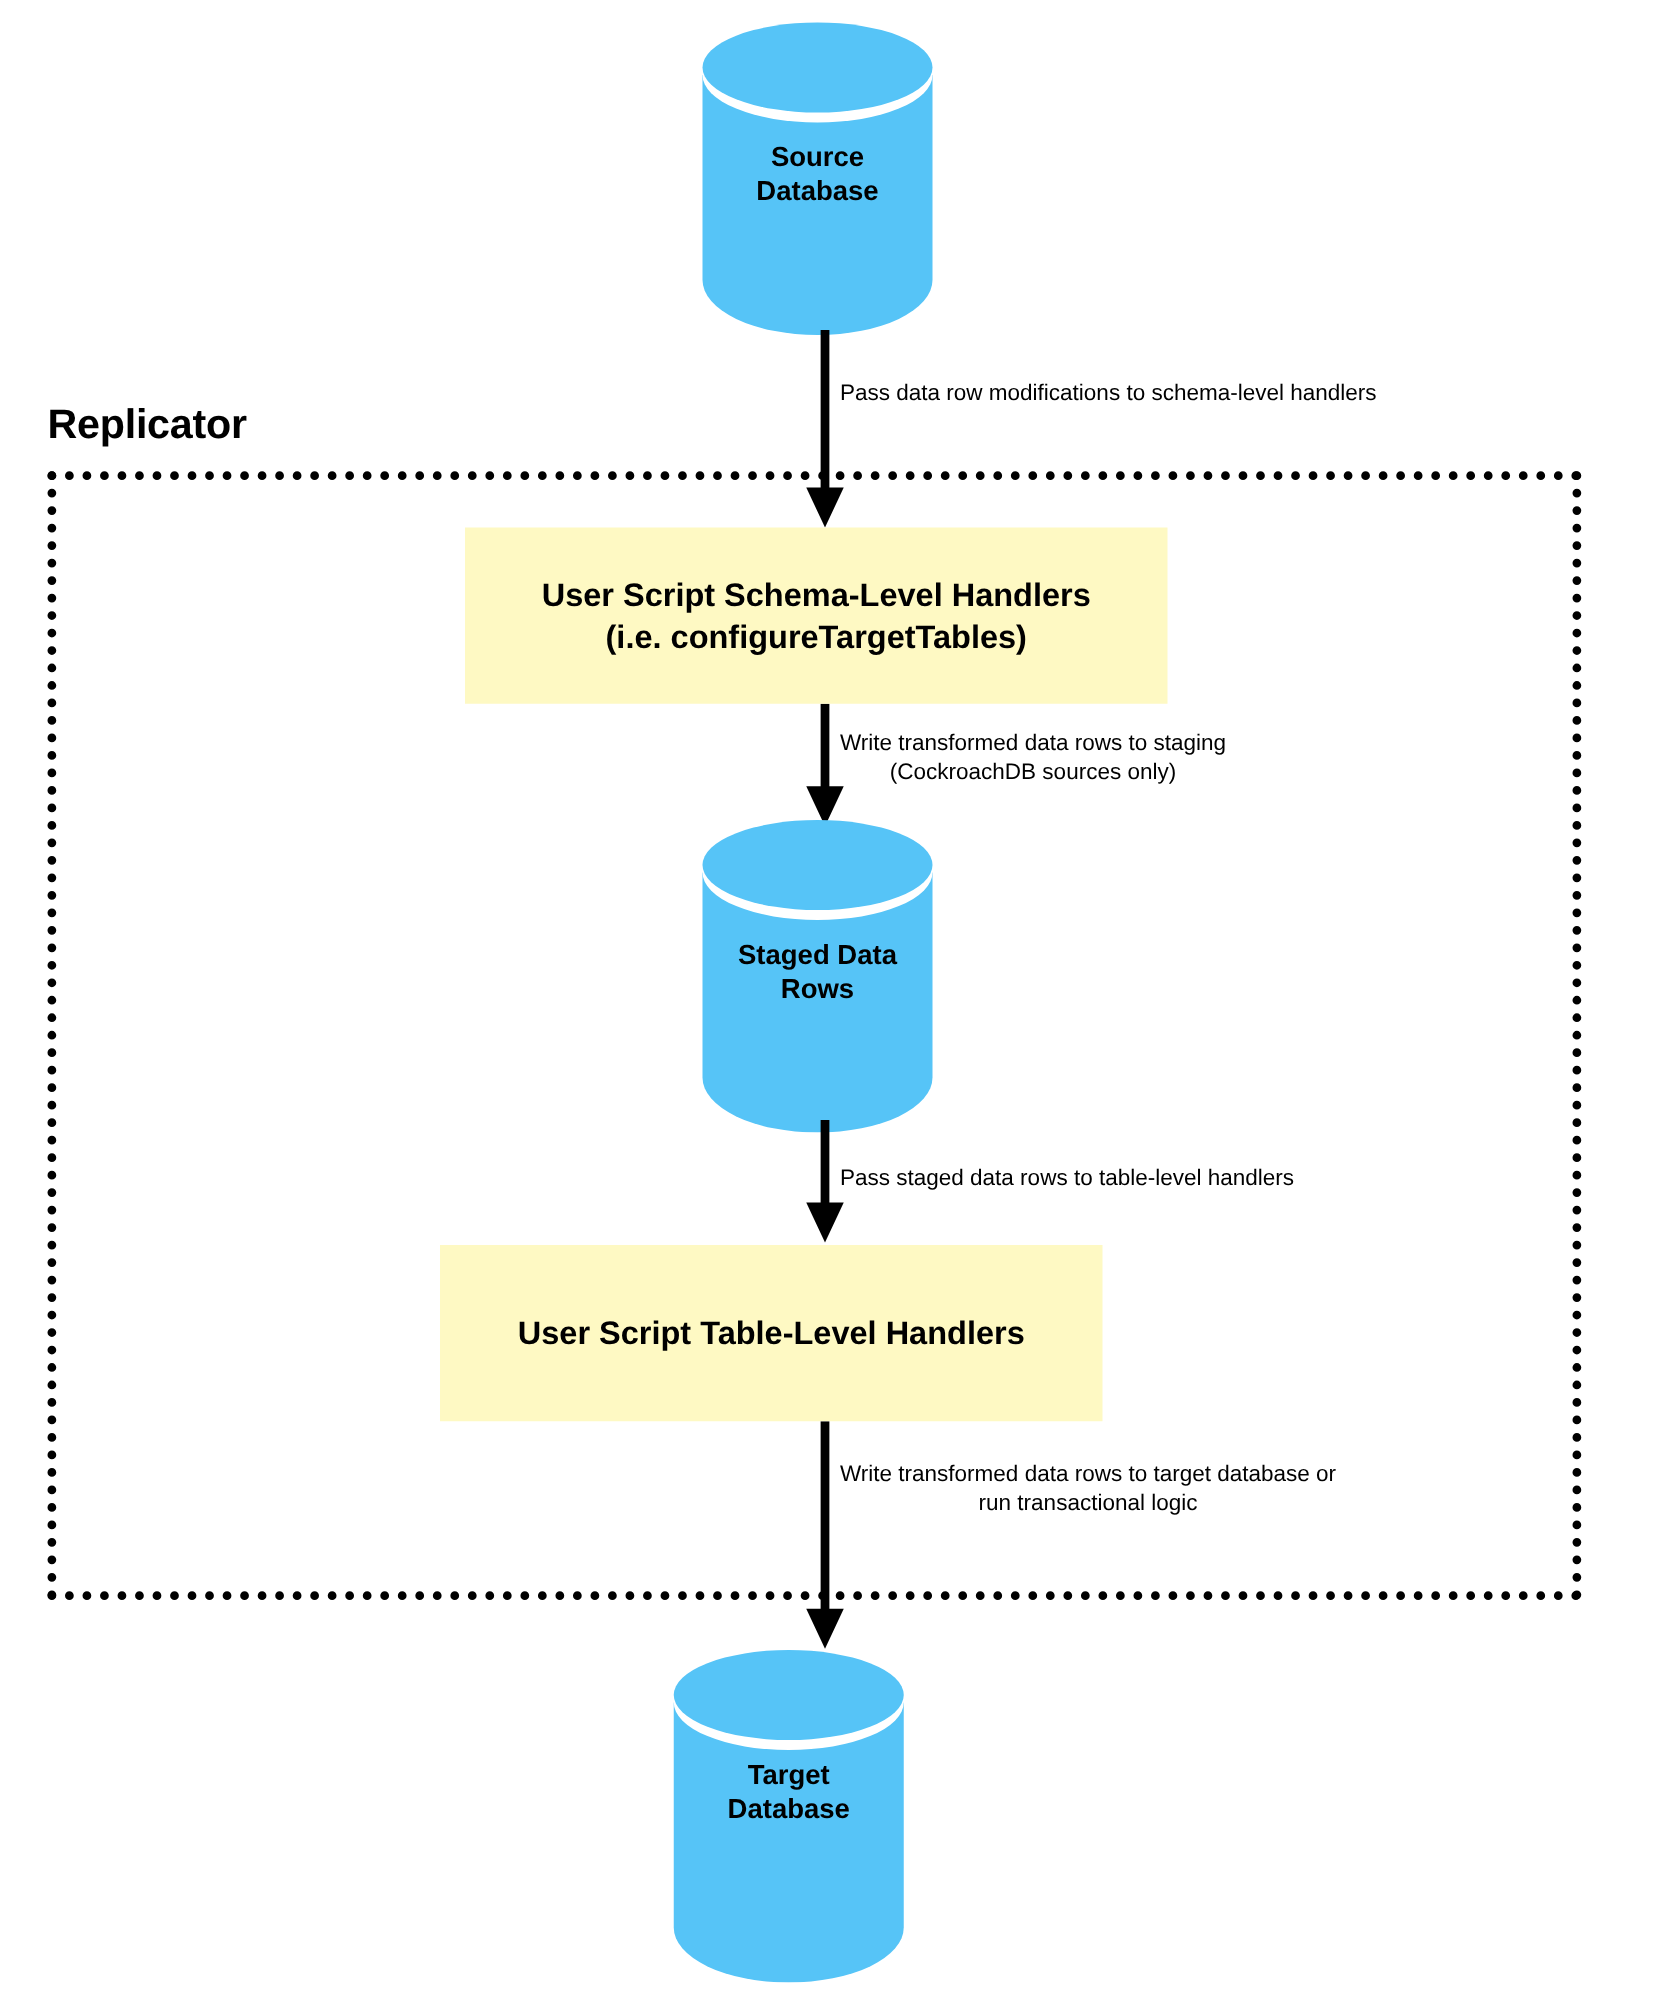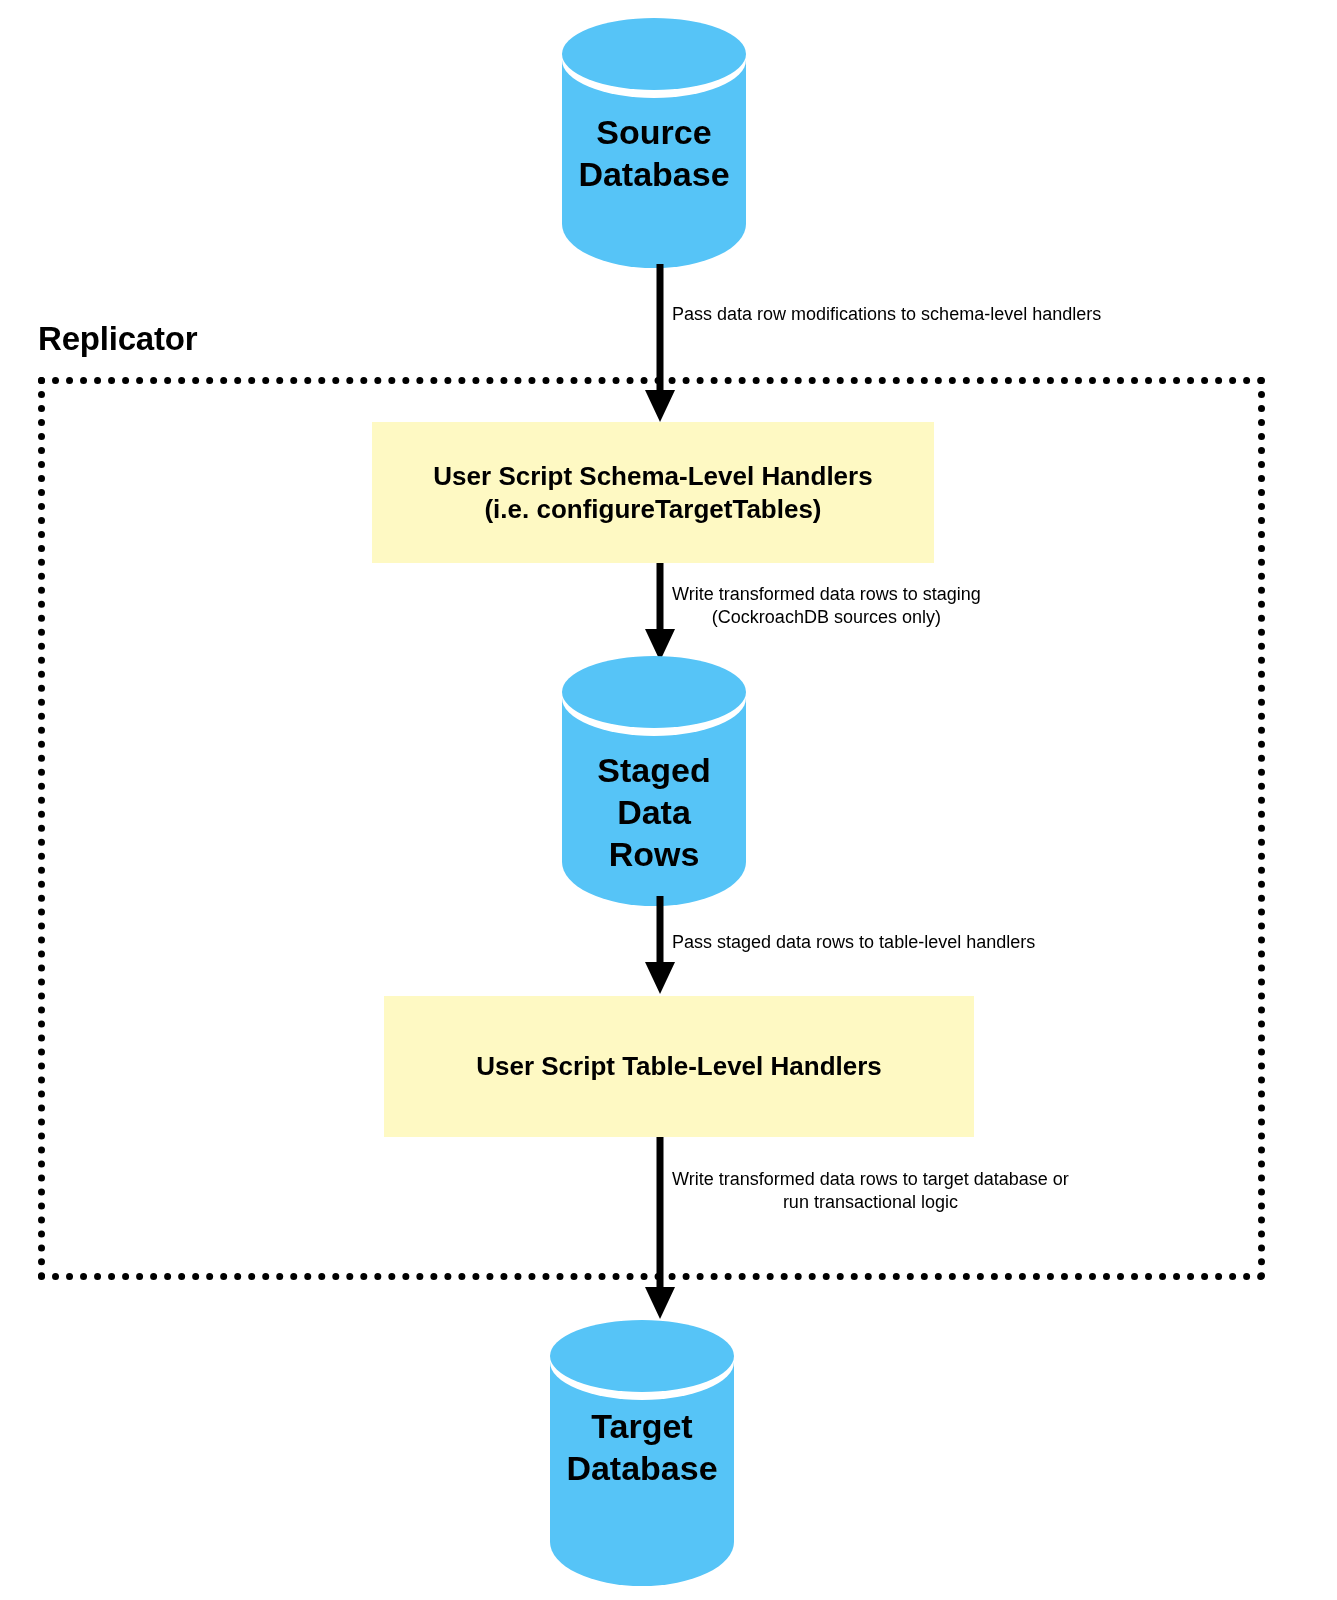--- a/index.html
+++ b/index.html
@@ -45,21 +45,21 @@
   
   .cylinder {
     position: absolute;
   }
   .cyl-svg { display: block; }
   .cyl-label {
     position: absolute;
     left: 0;
     width: 100%;
     text-align: center;
-    font-size: 34px;
+    font-size: 22px;
     font-weight: bold;
     line-height: 1.23;
     color: #000;
     pointer-events: none;
   }
 
   
   .proc-box {
     position: absolute;
     background: #fef9c3;
@@ -155,38 +155,38 @@
   <div class="arrow" style="left:640px; top:896px;">
     <svg width="40" height="100" viewBox="0 0 40 100">
       <line x1="20" y1="0" x2="20" y2="75" stroke="#000000" stroke-width="7"></line>
       <polygon points="20,98 5,66 35,66" fill="#000000"></polygon>
     </svg>
   </div>
   <div class="edge-label" style="left:672px; top:931px;">
     <div>Pass staged data rows to table-level handlers</div>
   </div>
 
-  <div class="proc-box" style="left:384px; top:996px; width:590px; height:141px;">
+  <div class="proc-box" style="left:352px; top:996px; width:530px; height:141px;">
     <div class="proc-text">
       <div>User Script Table-Level Handlers</div>
     </div>
   </div>
 
   <div class="arrow" style="left:640px; top:1137px;">
     <svg width="40" height="184" viewBox="0 0 40 184">
       <line x1="20" y1="0" x2="20" y2="159" stroke="#000000" stroke-width="7"></line>
       <polygon points="20,182 5,150 35,150" fill="#000000"></polygon>
     </svg>
   </div>
   <div class="edge-label center" style="left:672px; top:1168px;">
     <div>Write transformed data rows to target database or</div>
     <div>run transactional logic</div>
   </div>
 
-  <div class="cylinder" style="left:549px; top:1318px;">
+  <div class="cylinder" style="left:538px; top:1318px;">
     <svg class="cyl-svg" width="186" height="268" viewBox="0 0 186 268">
       <path d="M1,44 L1,224 A92,44 0 0 0 185,224 L185,44 Z" fill="#56c4f7"></path>
       <ellipse cx="93" cy="44" rx="92" ry="38" fill="#ffffff"></ellipse>
       <ellipse cx="93" cy="38" rx="92" ry="36" fill="#56c4f7"></ellipse>
     </svg>
     <div class="cyl-label" style="top:88px;">
       <div>Target</div>
       <div>Database</div>
     </div>
   </div>

